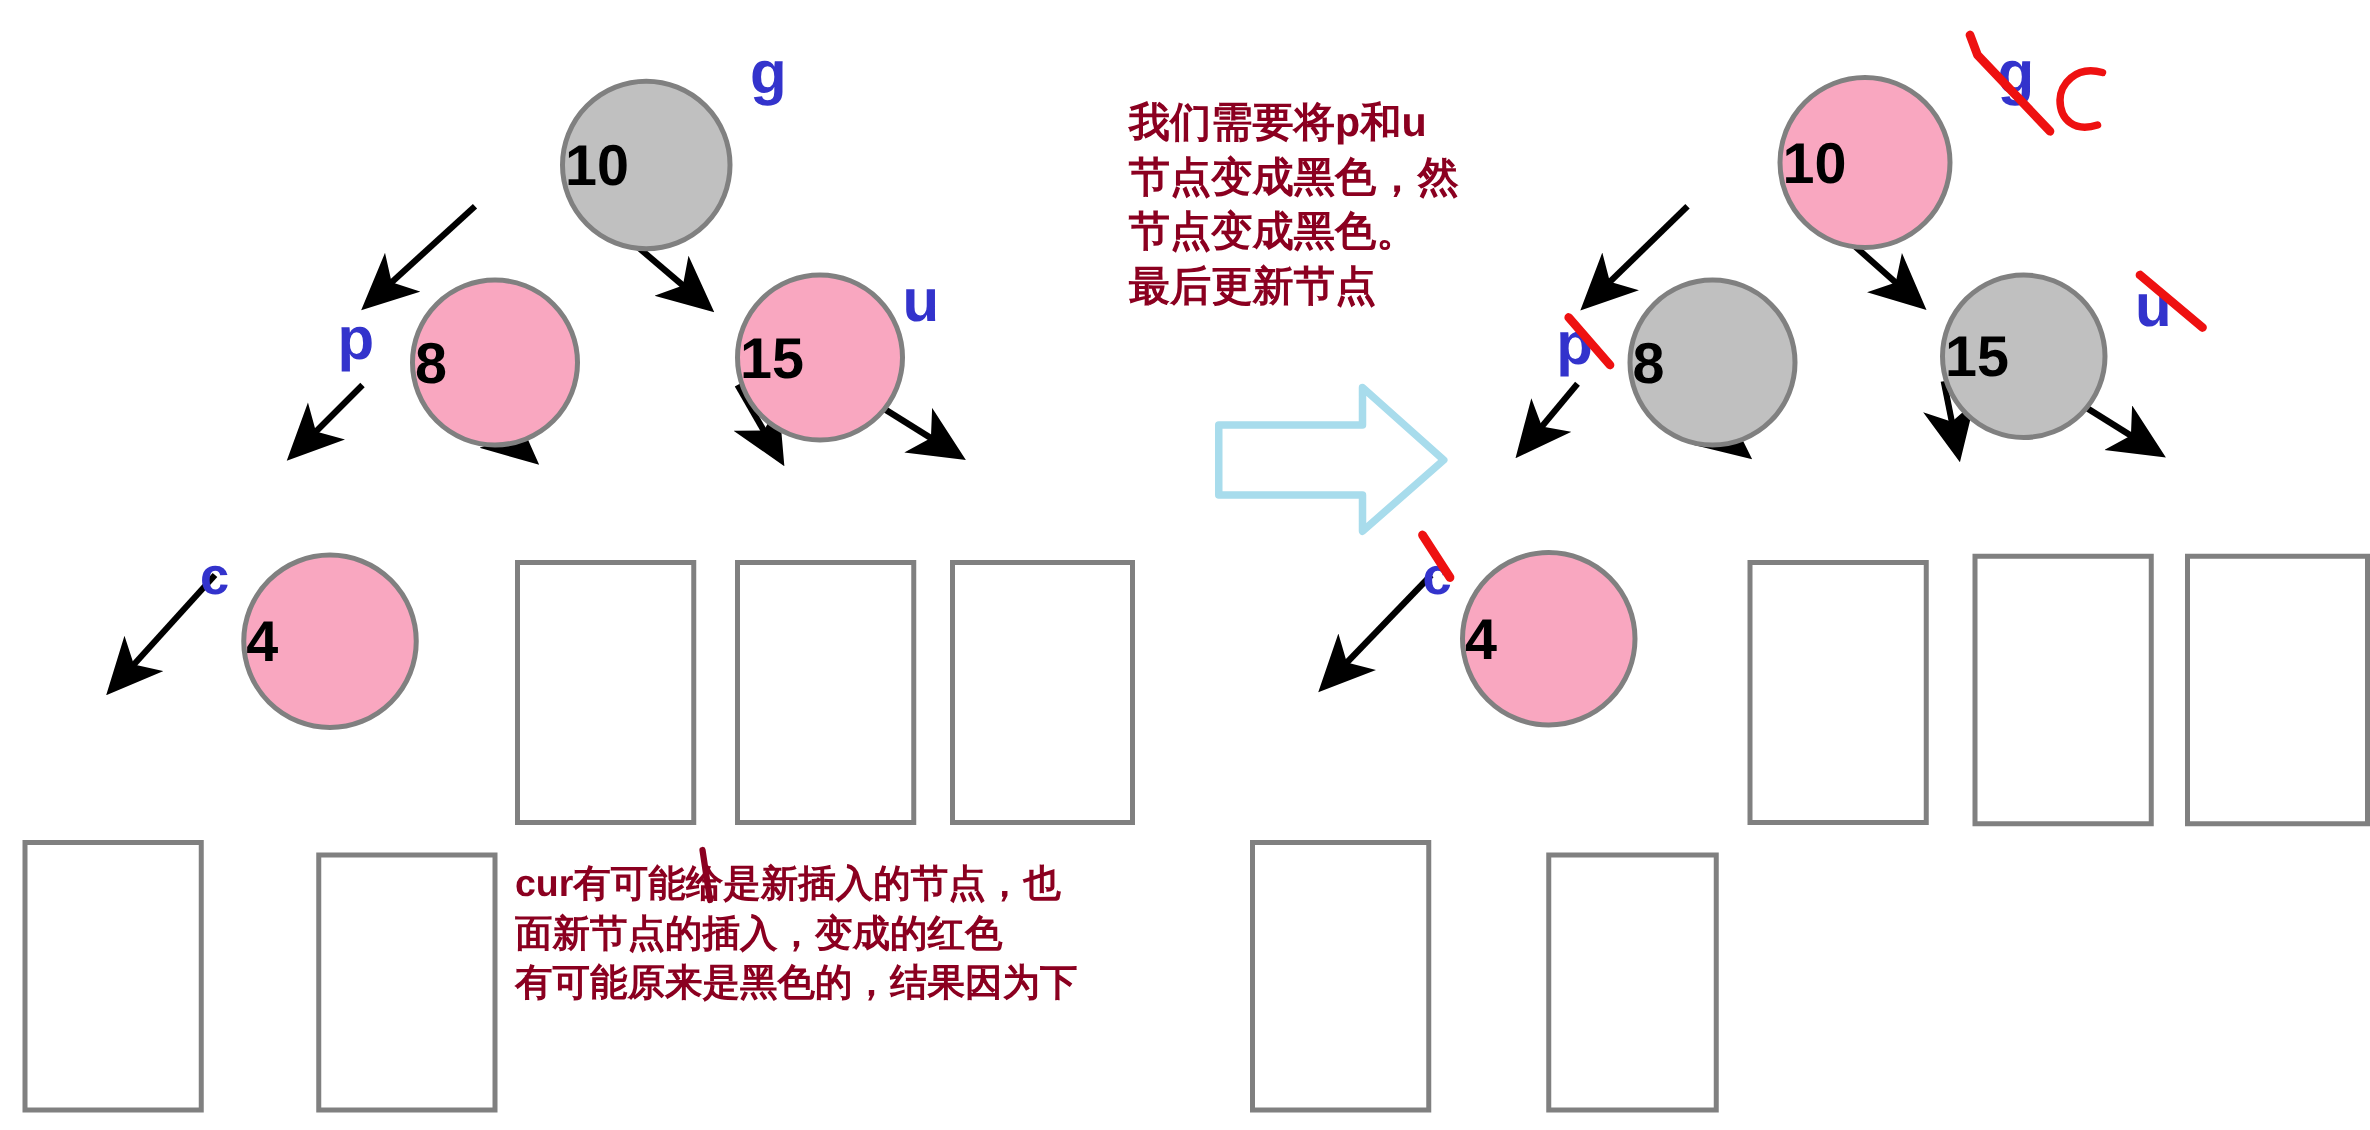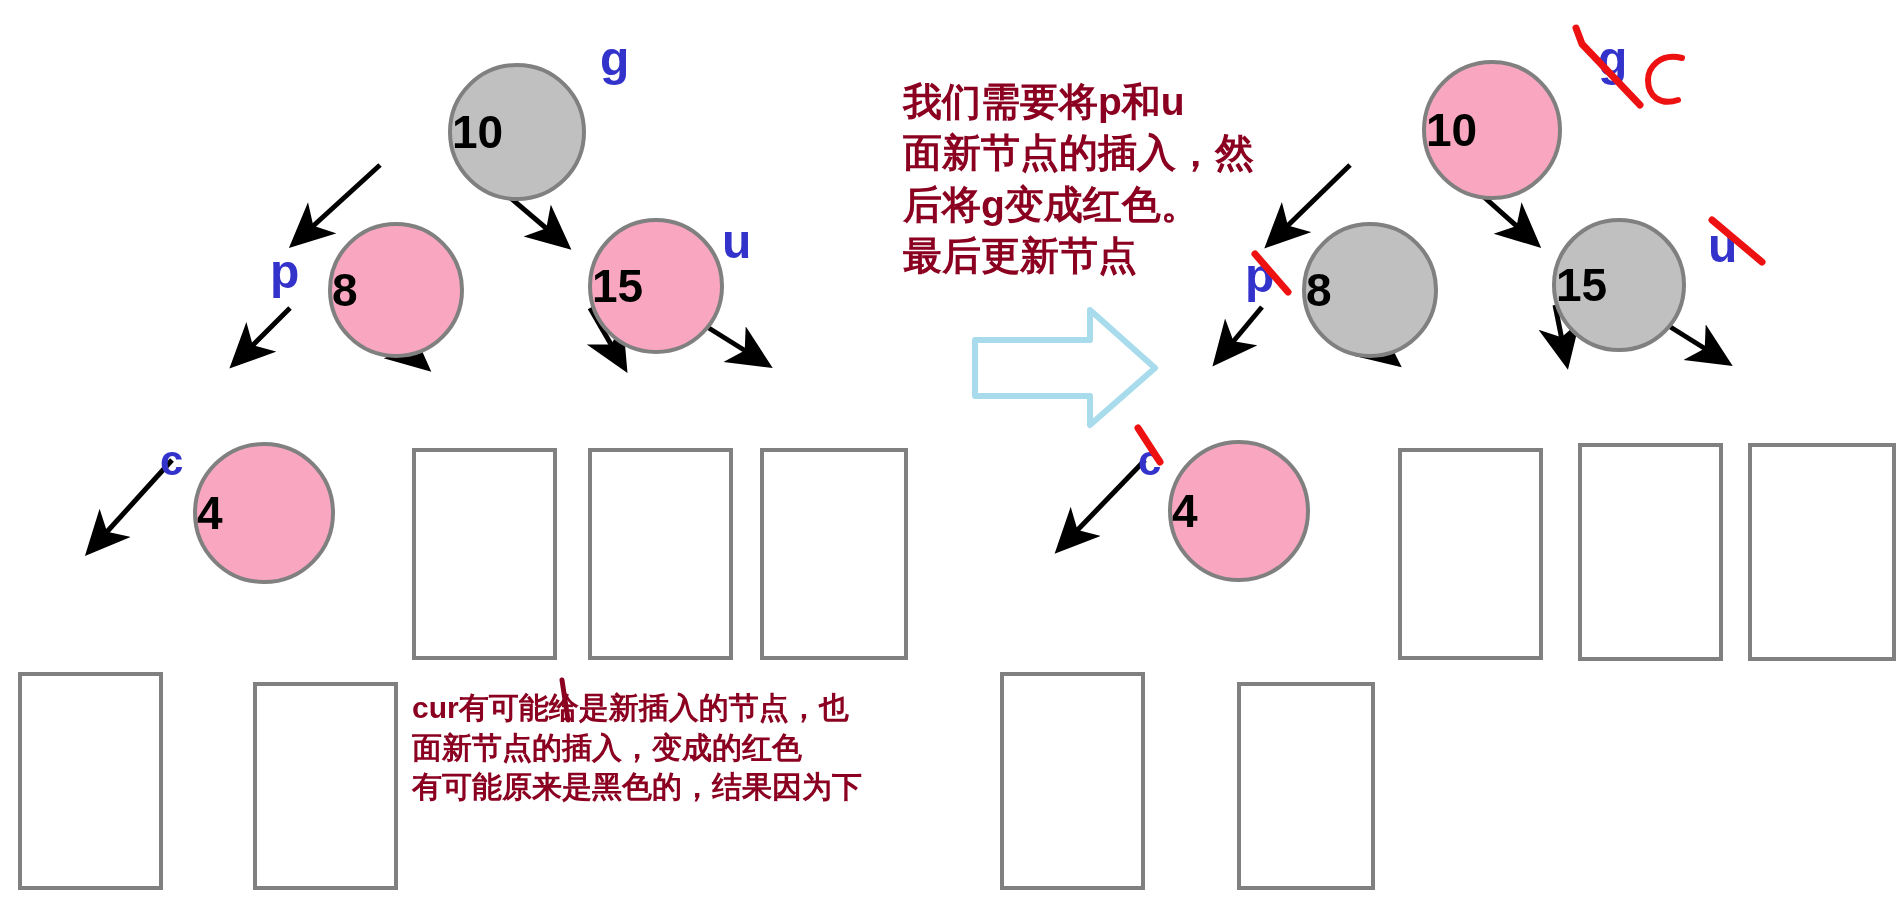--- a/index.html
+++ b/index.html
@@ -173,24 +173,24 @@
       <path d="M1255,254 L1288,292"></path>
 
       <path d="M1712,220 L1762,262"></path>
 
       <path d="M1138,428 L1160,462"></path>
 
       <path d="M562,680 L568,720" stroke="#8b0020" stroke-width="5"></path>
     </g>
   </svg>
 
-  <div class="annot" style="left:903px; top:76px; font-size:39px;">
+  <div class="annot" style="left:903px; top:76px; font-size:33px;">
     <div>我们需要将p和u</div>
-    <div>面新节点的插入，然</div>
-    <div>后将g变成红色。</div>
+    <div>节点变成黑色，然</div>
+    <div>节点变成黑色。</div>
     <div>最后更新节点</div>
   </div>
 
   <div class="annot" style="left:412px; top:688px; font-size:30px;">
     <div>cur有可能给是新插入的节点，也</div>
     <div>面新节点的插入，变成的红色</div>
     <div>有可能原来是黑色的，结果因为下</div>
   </div>
 
 </div>

